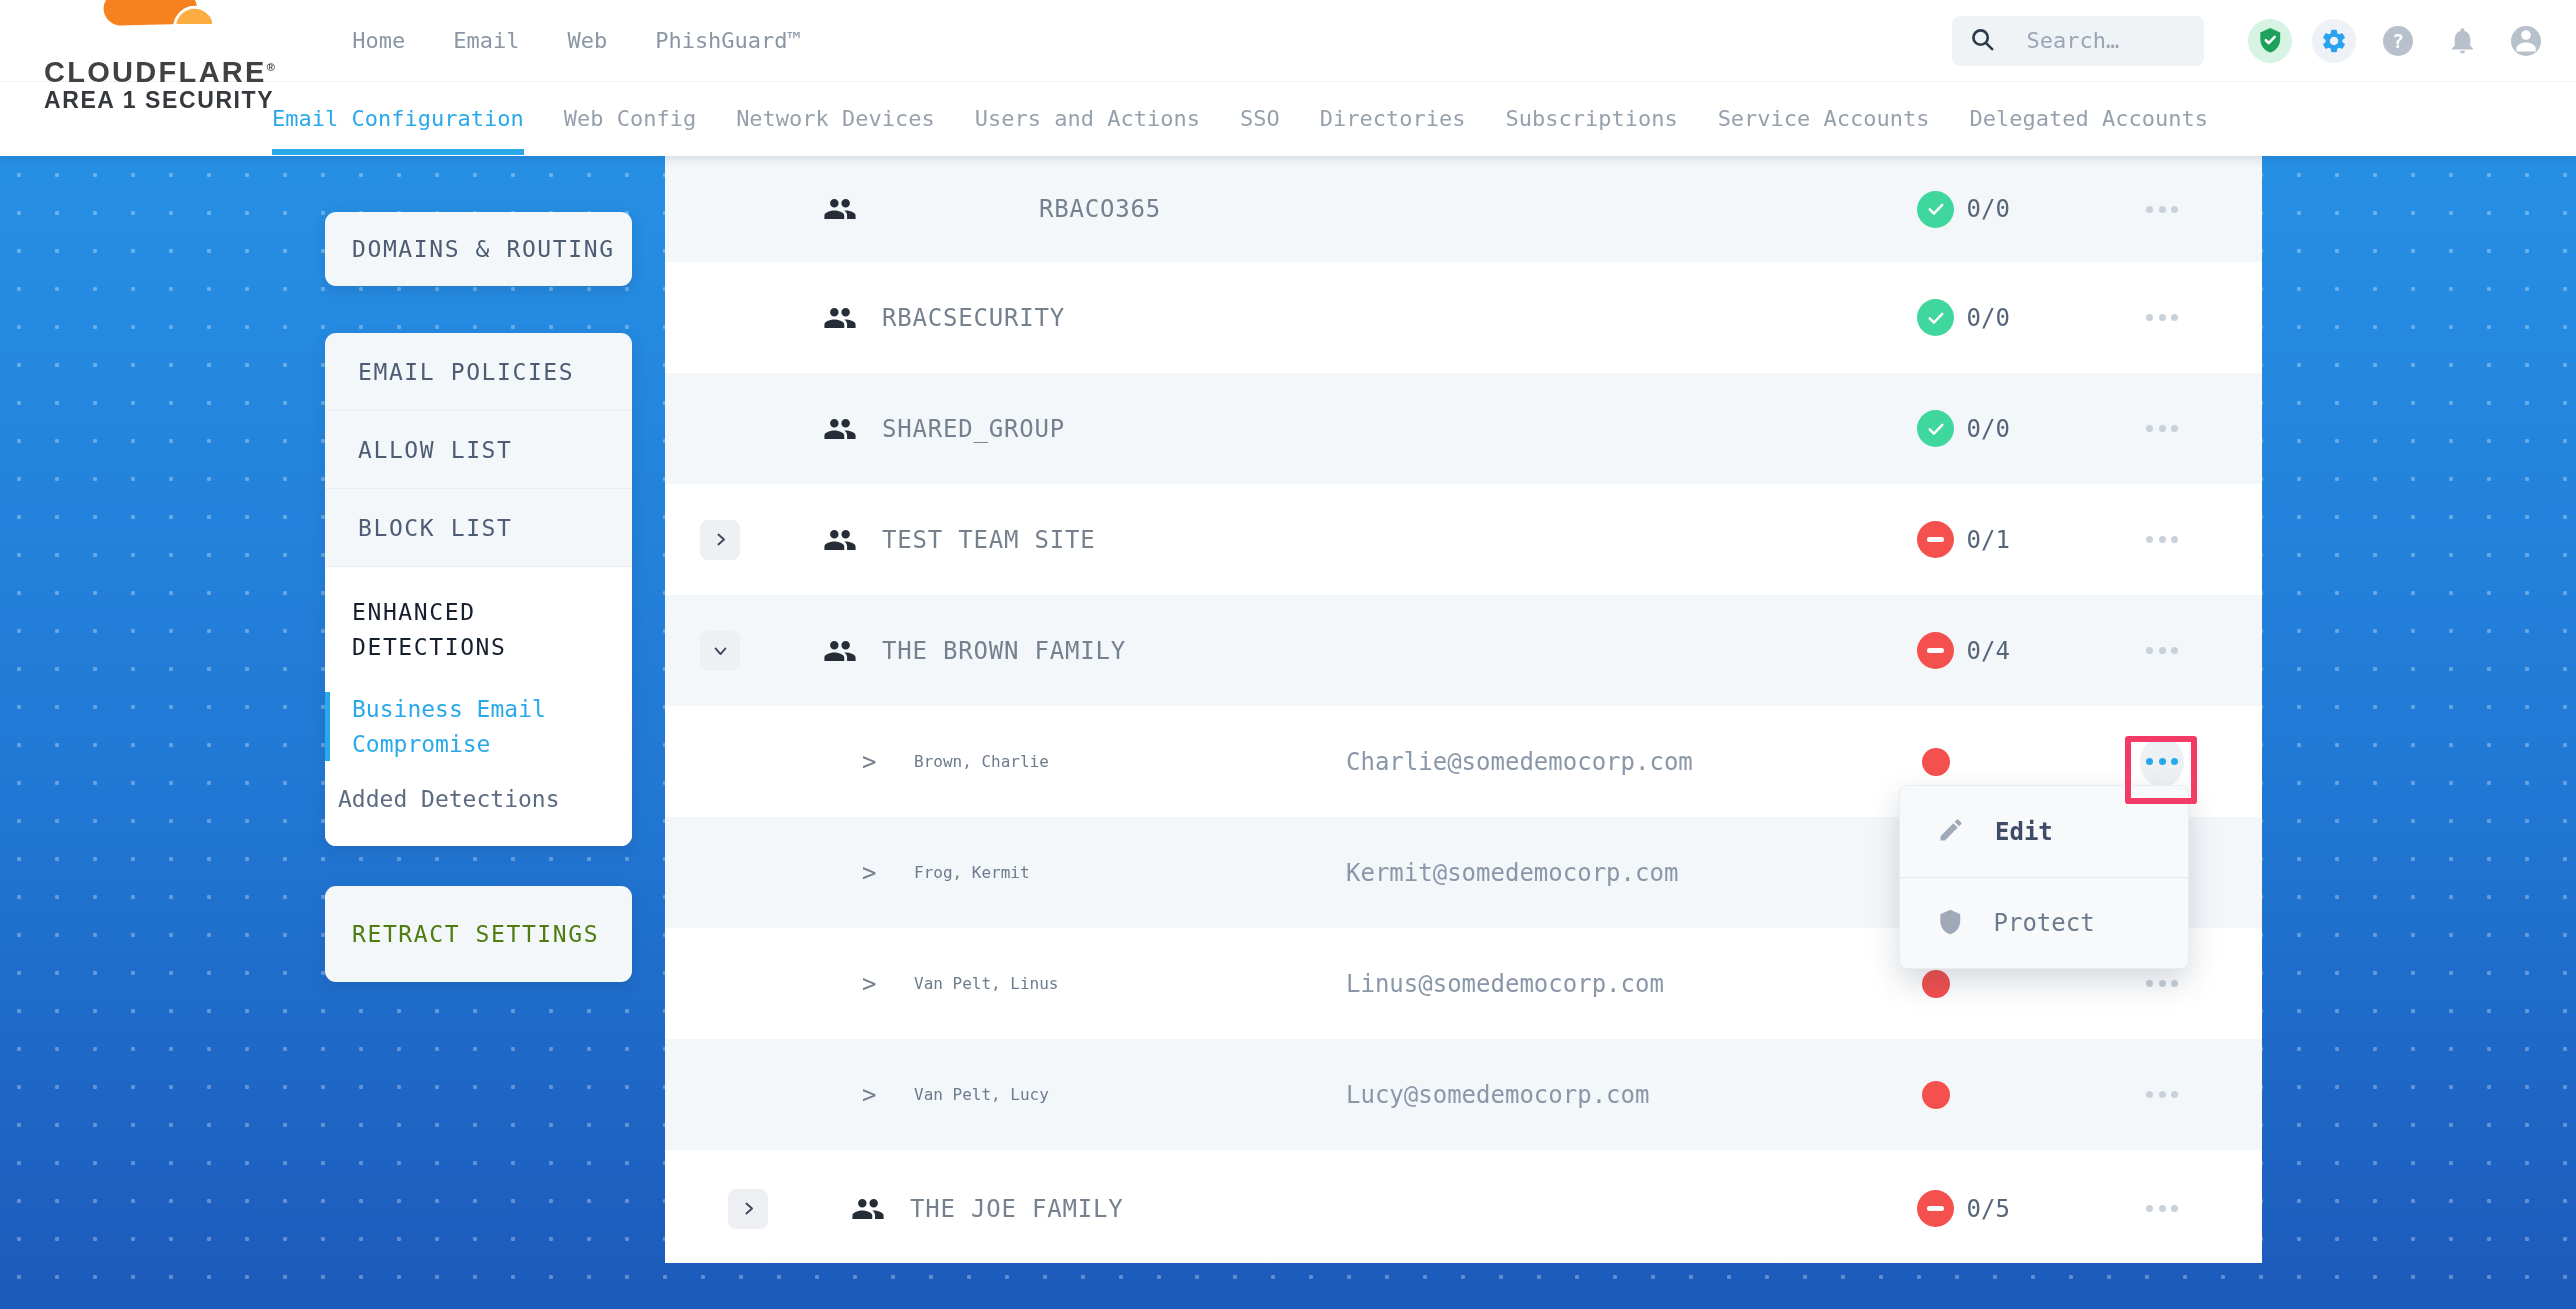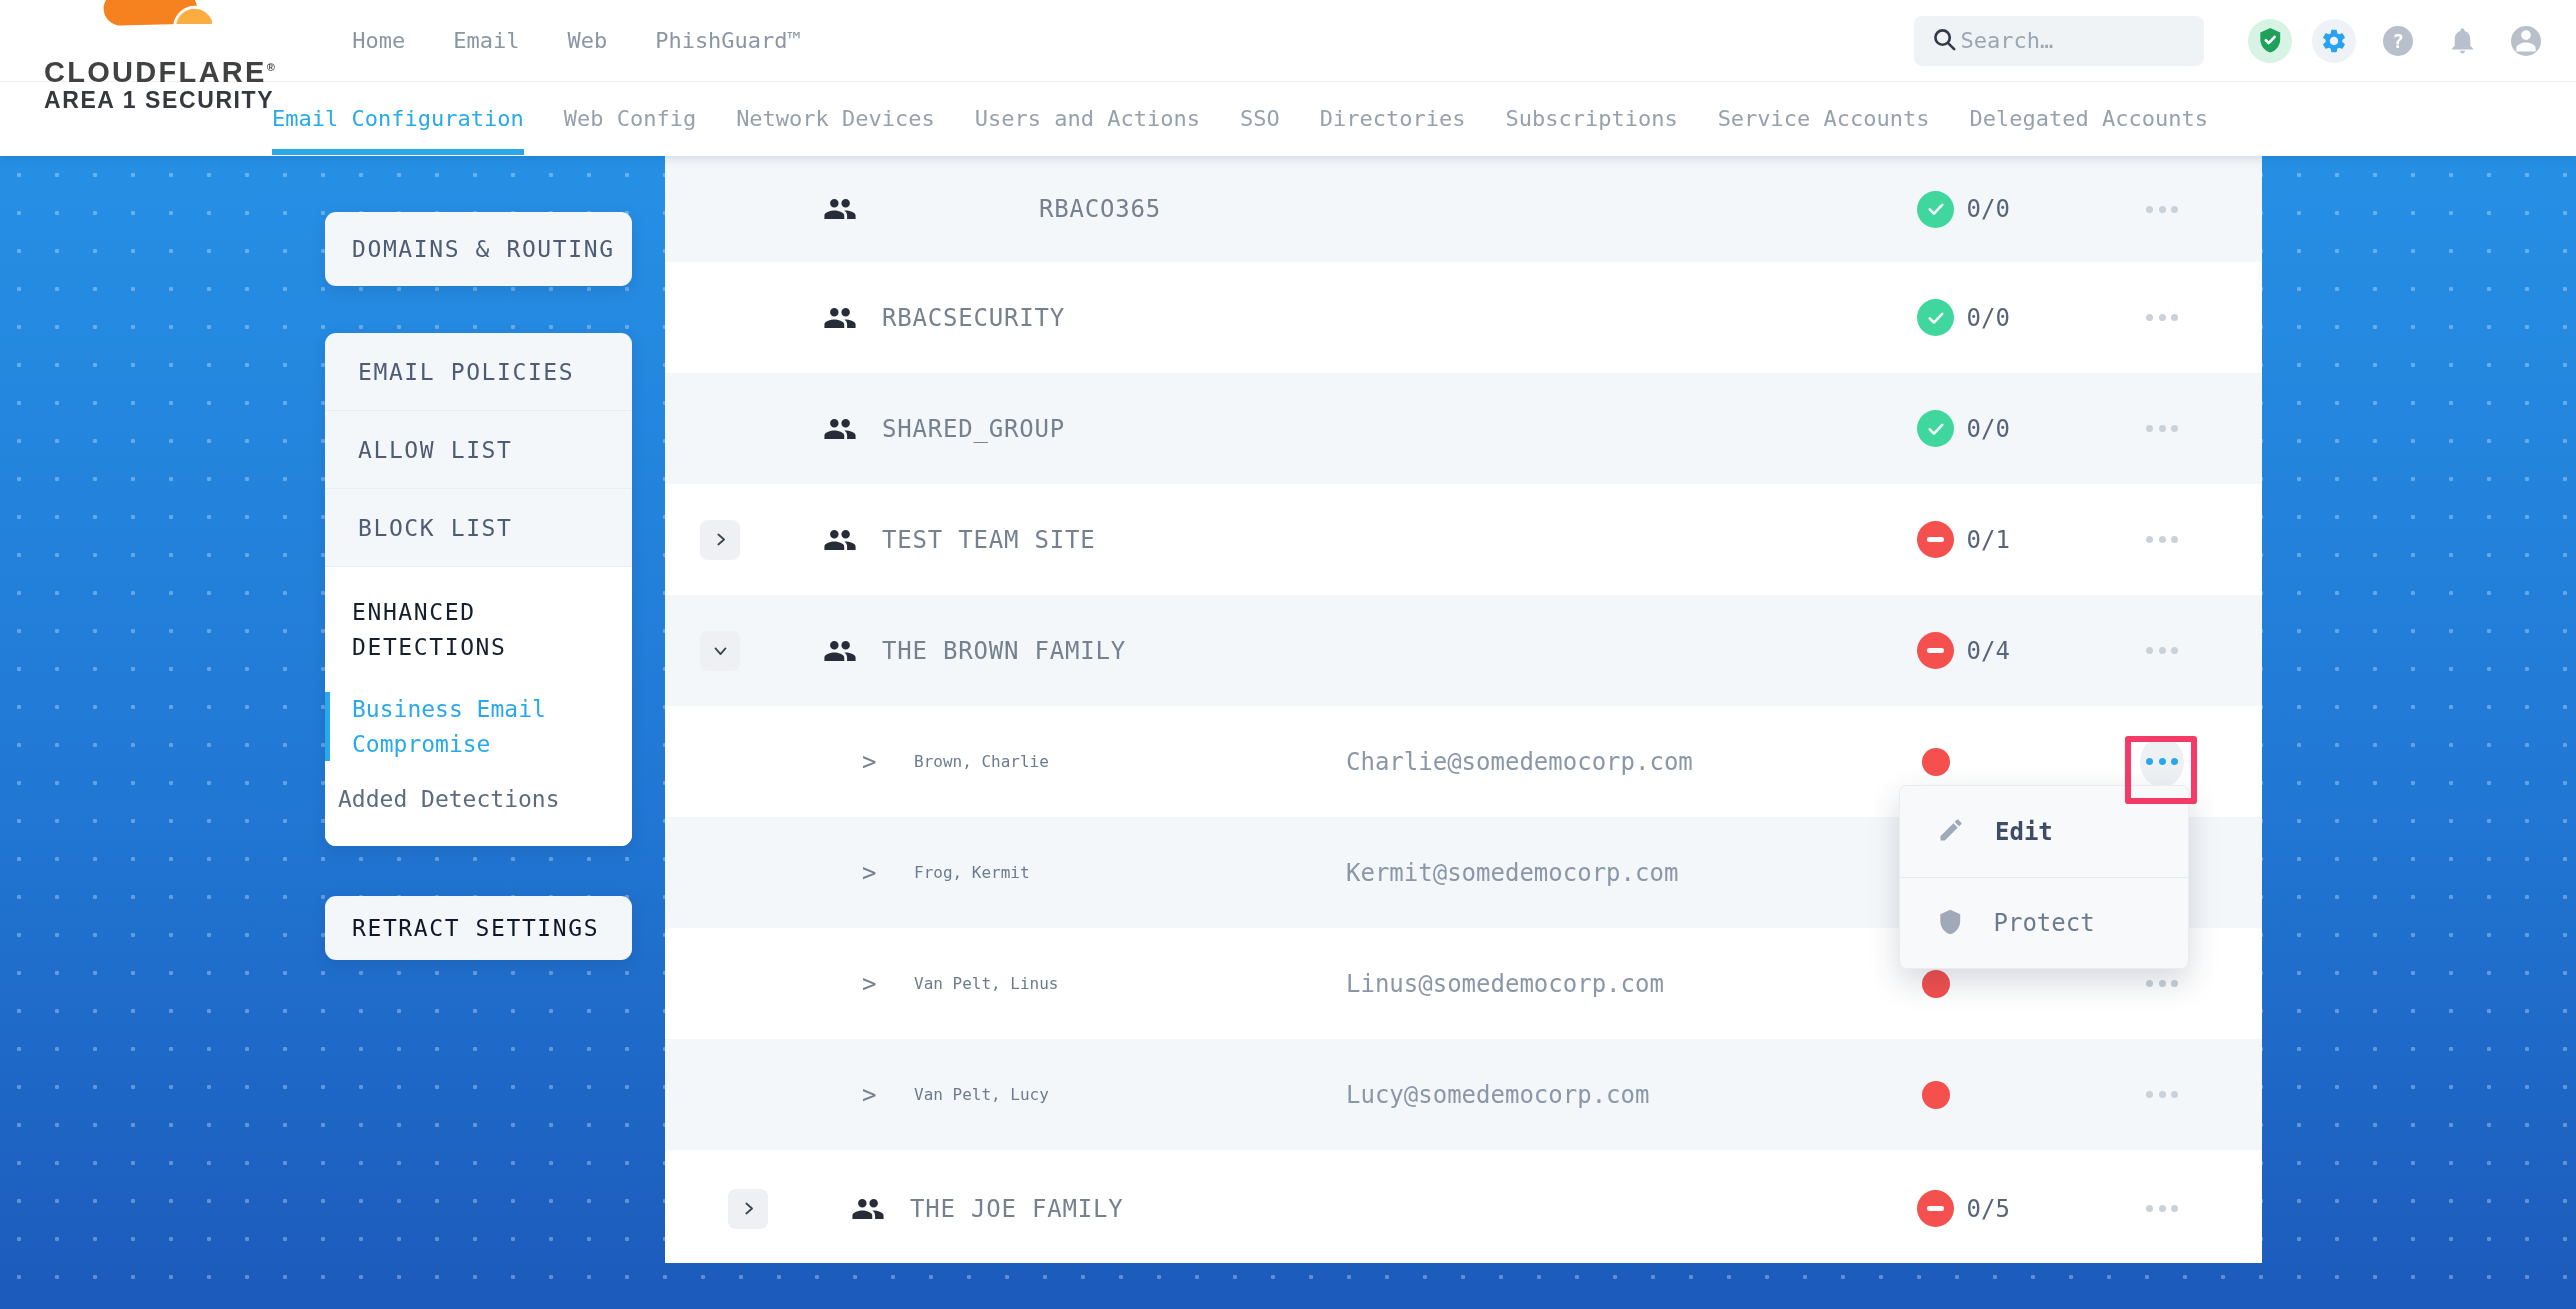--- a/index.html
+++ b/index.html
@@ -20,22 +20,22 @@
   .chrome { position:absolute; top:0; left:0; right:0; height:156px; background:#fff; z-index:5;
             box-shadow:0 3.1px 9.3px rgba(30,55,90,.14); }
   .topbar { height:82px; display:flex; align-items:center; padding-left:44px; border-bottom:0.8px solid #f0f3f6; }
   .brand { display:flex; align-items:center; gap:14px;flex-direction:column; }
   .brand-text { font-family:"Liberation Sans", sans-serif; line-height:1.12; }
   .brand-line1 { font-size:29px; font-weight:bold; color:#404242; letter-spacing:2.3px; }
   .brand-reg { font-size:11px; vertical-align:super; color:#404242; }
   .brand-line2 { font-size:23px; font-weight:bold; color:#35393d; letter-spacing:1.6px; }
   .main-nav { display:flex; gap:48px; margin-left:75px; }
   .main-nav .nav-item { font-size:22px; color:#8b96a5; cursor:pointer; }
-  .search-pill { margin-left:auto; width:290px; height:50px; background:#f0f3f6; border-radius:7.8px;
-                 display:flex; align-items:center; padding:0 17px; gap:3px; }
+  .search-pill { margin-left:auto; width:252px; height:50px; background:#f0f3f6; border-radius:7.8px;
+                 display:flex; align-items:center; padding:0 17px; gap:31px; }
   .search-pill input { border:none; outline:none; background:transparent; font-family:inherit;
                        font-size:22px; color:#5b6878; width:100%; }
   .search-pill input::placeholder { color:#9aa6b4; }
   .hdr-icons { display:flex; align-items:center; gap:20px; margin-left:44px; margin-right:28px; }
   .iconbtn { width:44px; height:44px; border-radius:50%; display:flex; align-items:center; justify-content:center; cursor:pointer; }
   .iconbtn.shield { background:#d6f3e4; }
   .iconbtn.gear  { background:#eef1f6; }
 
   
   .subnav { height:73px; display:flex; align-items:stretch; padding-left:272px; gap:40px; }
@@ -49,22 +49,22 @@
   .card.single { height:74px; display:flex; align-items:center; padding-left:27px;
                  font-size:23px; color:#4e5c74; letter-spacing:1.6px; cursor:pointer; }
   .card.group { margin-top:47px; }
   .side-item { height:78px; display:flex; align-items:center; padding-left:33px; font-size:23px;
                color:#4e5c74; letter-spacing:1.6px; border-bottom:1.6px solid #e7edf2; cursor:pointer; }
   .enh { background:#fff; padding:23px 0 34px; }
   .enh-title { margin:4.7px 27px 0; font-size:23px; line-height:1.55; color:#161f2d; letter-spacing:1.6px; }
   .enh-active { margin-top:26.5px; border-left:5.4px solid #29a9ea; padding-left:22px; font-size:23px;
                 line-height:1.5; color:#29a9ea; cursor:pointer; width:257px; }
   .enh-plain { margin-top:25px; padding-left:13px; font-size:23px; color:#5d6b80; cursor:pointer; }
-  .card.retract { margin-top:50px; height:64px; display:flex; align-items:center; padding-left:27px;
-                  font-size:23px; color:#0f172a; letter-spacing:1.6px; cursor:pointer; }
+  .card.retract { margin-top:40px; height:96px; display:flex; align-items:center; padding-left:27px;
+                  font-size:23px; color:#4d7c0f; letter-spacing:1.6px; cursor:pointer; }
 
   
   .panel { position:absolute; left:665px; top:156px; width:1597px; height:1107px; background:#fff; z-index:1; }
   .row { height:111px; display:flex; align-items:center; padding:0 78px 0 35px; position:relative; }
   .row:first-child { height:106px;text-align:center; }
   .row:last-child  { height:117px;margin-left:28px; }
   .row.zebra { background:#f4f7fa; }
   .expand-slot { width:40px; height:40px; margin-right:80px; flex:none; }
   .expand-btn { width:40px; height:40px; border-radius:7.8px; background:#eef0f3; display:flex;
                 align-items:center; justify-content:center; cursor:pointer; }

